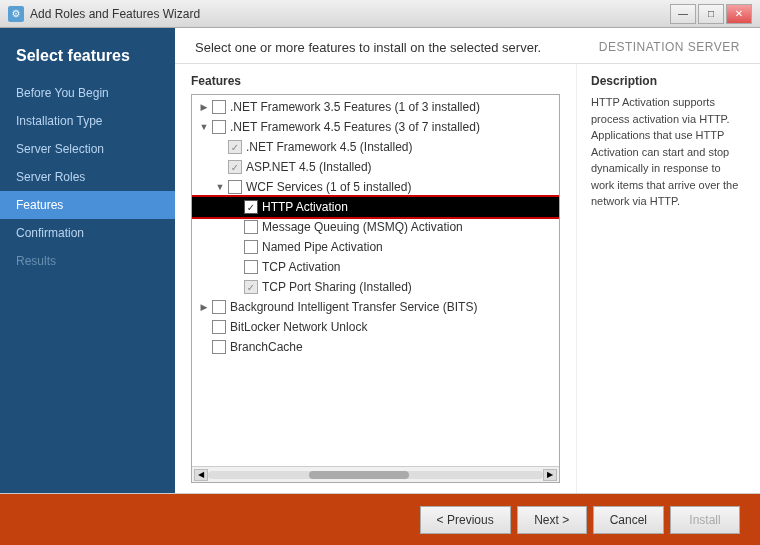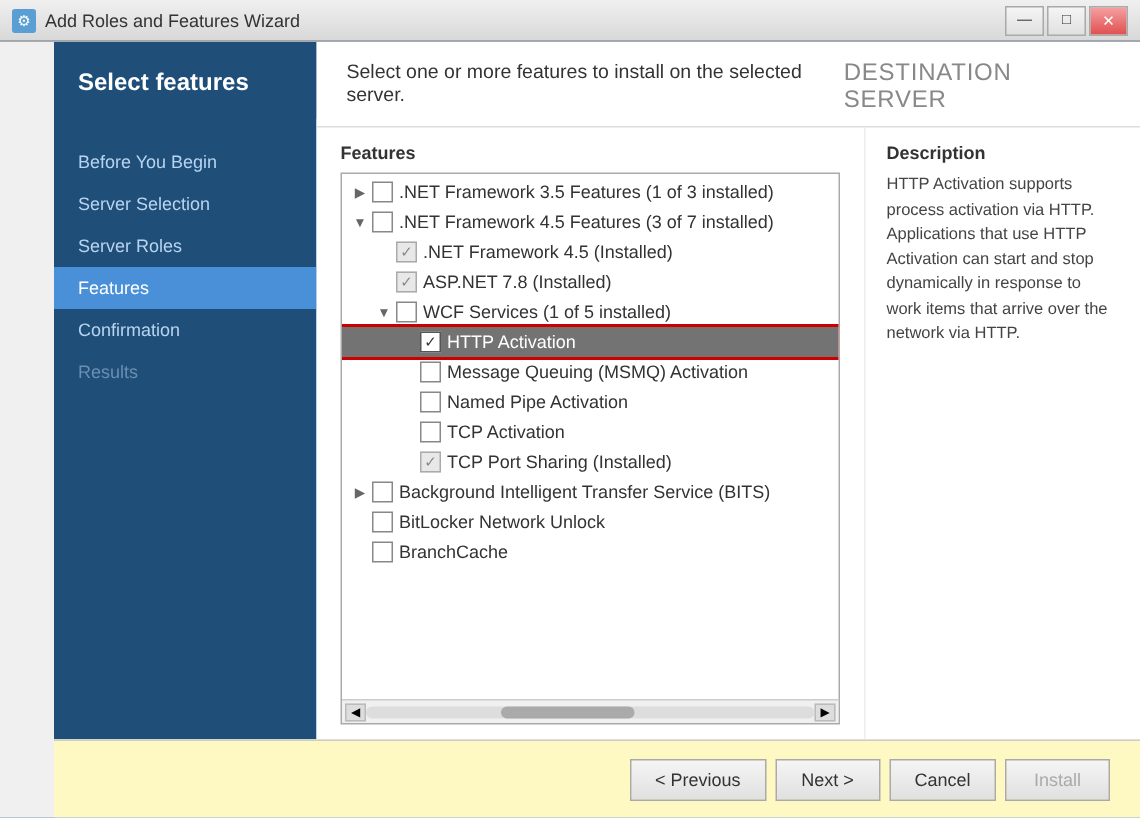--- a/index.html
+++ b/index.html
@@ -59,21 +59,20 @@
       color: #333;
     }
     .title-btn.close { background: linear-gradient(to bottom, #f5a0a0, #e05050); color: white; }
 
     
     .wizard-body {
       background: #f0f0f0;
       display: flex;
       flex-direction: column;
       height: 517px;
-      padding-left: 36px;
     }
 
     .wizard-content {
       display: flex;
       flex: 1;
       overflow: hidden;
     }
 
     
     .sidebar {
@@ -87,21 +86,21 @@
       padding: 18px 16px 12px;
       color: white;
     }
     .sidebar-header-title {
       font-size: 16px;
       font-weight: bold;
       color: white;
       line-height: 1.3;
     }
     .sidebar-nav {
-      margin-top: 15px;
+      margin-top: 0;
     }
     .sidebar-item {
       padding: 7px 16px;
       color: #b8d4f0;
       cursor: pointer;
       font-size: 12px;
     }
     .sidebar-item.active {
       background: #4a90d9;
       color: white;
@@ -127,21 +126,21 @@
       display: flex;
       justify-content: space-between;
       align-items: flex-start;
     }
     .right-header-text {
       font-size: 13px;
       color: #333;
       max-width: 430px;
     }
     .destination-server {
-      font-size: 16px;
+      font-size: 12px;
       color: #888;
       text-transform: uppercase;
       letter-spacing: 0.5px;
     }
 
     .pane-body {
       display: flex;
       flex: 1;
       overflow: hidden;
     }
@@ -281,21 +280,21 @@
       font-size: 12px;
     }
     .description-text {
       font-size: 11px;
       color: #444;
       line-height: 1.5;
     }
 
     
     .wizard-footer {
-      background: #fef9c3;
+      background: #c2410c;
       border-top: 1px solid #ccc;
       padding: 10px 20px;
       display: flex;
       justify-content: flex-end;
       gap: 6px;
       height: 52px;
       align-items: center;
     }
 
     .footer-btn {
@@ -334,20 +333,23 @@
 
     <div class="sidebar">
       <div class="sidebar-header">
         <div class="sidebar-header-title">Select features</div>
       </div>
       <nav class="sidebar-nav">
         <div class="sidebar-item">
           <span>Before You Begin</span>
         </div>
         <div class="sidebar-item">
+          <span>Installation Type</span>
+        </div>
+        <div class="sidebar-item">
           <span>Server Selection</span>
         </div>
         <div class="sidebar-item">
           <span>Server Roles</span>
         </div>
         <div class="sidebar-item active">
           <span>Features</span>
         </div>
         <div class="sidebar-item">
           <span>Confirmation</span>
@@ -385,30 +387,30 @@
 
               <div class="feature-item indent-1">
                 <div class="expand-arrow" style="width:16px;"></div>
                 <div class="feature-checkbox grayed"></div>
                 <span class="feature-name">.NET Framework 4.5 (Installed)</span>
               </div>
 
               <div class="feature-item indent-1">
                 <div class="expand-arrow" style="width:16px;"></div>
                 <div class="feature-checkbox grayed"></div>
-                <span class="feature-name">ASP.NET 7.8 (Installed)</span>
+                <span class="feature-name">ASP.NET 4.5 (Installed)</span>
               </div>
 
               <div class="feature-item indent-1">
                 <div class="expand-arrow">▼</div>
                 <div class="feature-checkbox"></div>
                 <span class="feature-name">WCF Services (1 of 5 installed)</span>
               </div>
 
-              <div class="feature-item indent-2" style="background:#737373; outline: 2px solid #cc0000;">
+              <div class="feature-item indent-2" style="background:#000000; outline: 2px solid #cc0000;">
                 <div class="expand-arrow" style="width:16px;"></div>
                 <div class="feature-checkbox checked" style="border-color:#555;"></div>
                 <span class="feature-name" style="color:white;">HTTP Activation</span>
               </div>
 
               <div class="feature-item indent-2">
                 <div class="expand-arrow" style="width:16px;"></div>
                 <div class="feature-checkbox"></div>
                 <span class="feature-name">Message Queuing (MSMQ) Activation</span>
               </div>

